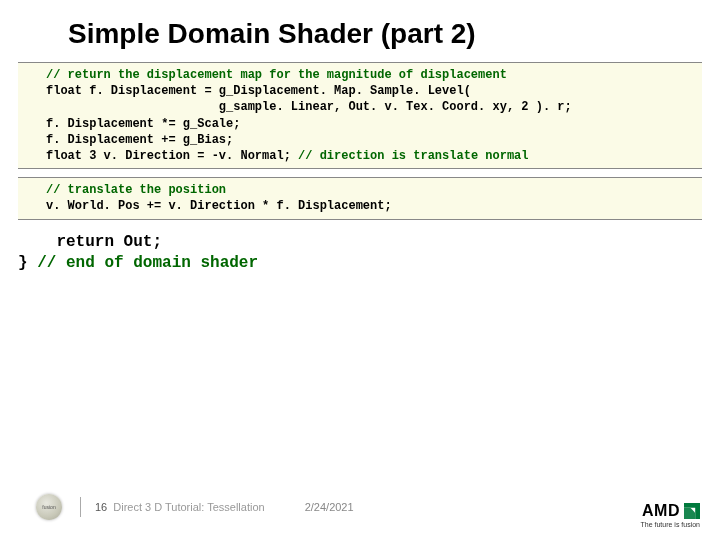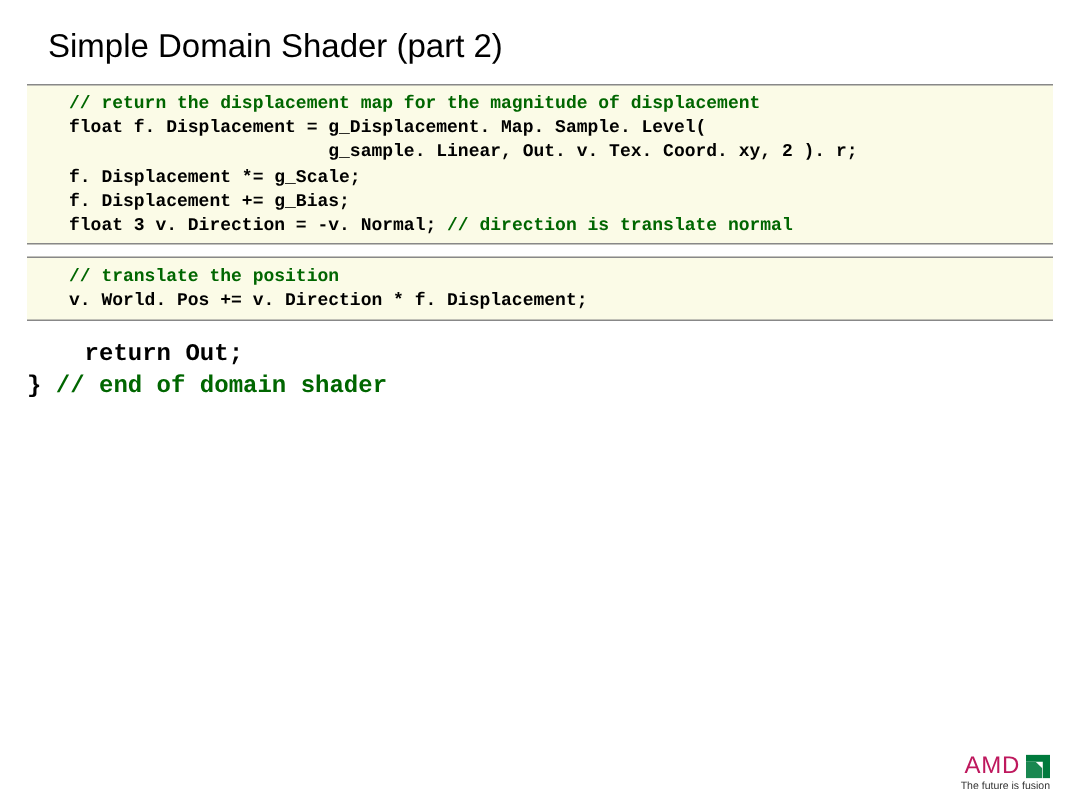--- a/index.html
+++ b/index.html
@@ -11,24 +11,25 @@
     position: relative;
     overflow: hidden;
   }
   .slide {
     width: 100%;
     height: 100%;
     padding: 18px 0 0 0;
     position: relative;
   }
   .title {
-    font-size: 22px;
-    font-weight: normal;
+    font-size: 28px;
+    font-weight: bold;
     color: #000;
     padding: 0 0 12px 32px;
+    margin-left: 36px;
   }
   .code-block {
     background: #fbfbe7;
     border-top: 1px solid #888;
     border-bottom: 1px solid #888;
     margin: 0 18px 8px 18px;
     padding: 4px 10px 4px 28px;
     font-family: "Courier New", monospace;
     font-size: 12px;
     font-weight: bold;
@@ -103,23 +104,23 @@
     text-align: right;
   }
   .amd-mark {
     display: flex;
     align-items: center;
     justify-content: flex-end;
     gap: 4px;
   }
   .amd-text {
     font-size: 16px;
-    font-weight: 400;
+    font-weight: 700;
     letter-spacing: 0.5px;
-    color: #be185d;
+    color: #000000;
     font-family: Arial, sans-serif;
   }
   .amd-arrow {
     width: 16px;
     height: 16px;
     position: relative;
   }
   .amd-arrow::before {
     content: "";
     position: absolute;
@@ -157,20 +158,29 @@
 <span>f. Displacement += g_Bias;</span>
 <span>float 3 v. Direction = -v. Normal; </span><span class="comment">// direction is translate normal</span></div>
 
   <div class="code-block"><span class="comment">// translate the position</span>
 <span>v. World. Pos += v. Direction * f. Displacement;</span></div>
 
 
   <div class="code-plain"><span>    return Out;</span>
 <span>} </span><span class="comment">// end of domain shader</span></div>
 
+  <div class="footer">
+    <div class="footer-badge">fusion</div>
+    <div class="footer-line"></div>
+    <div class="footer-text">
+      <span class="footer-num">16</span>
+      <span class="footer-title">Direct 3 D Tutorial: Tessellation</span>
+      <span class="footer-date">2/24/2021</span>
+    </div>
+  </div>
 
   <div class="amd-logo">
     <div class="amd-mark">
       <span class="amd-text">AMD</span>
       <span class="amd-arrow"></span>
     </div>
     <div class="amd-tag">The future is fusion</div>
   </div>
 
 </div>

